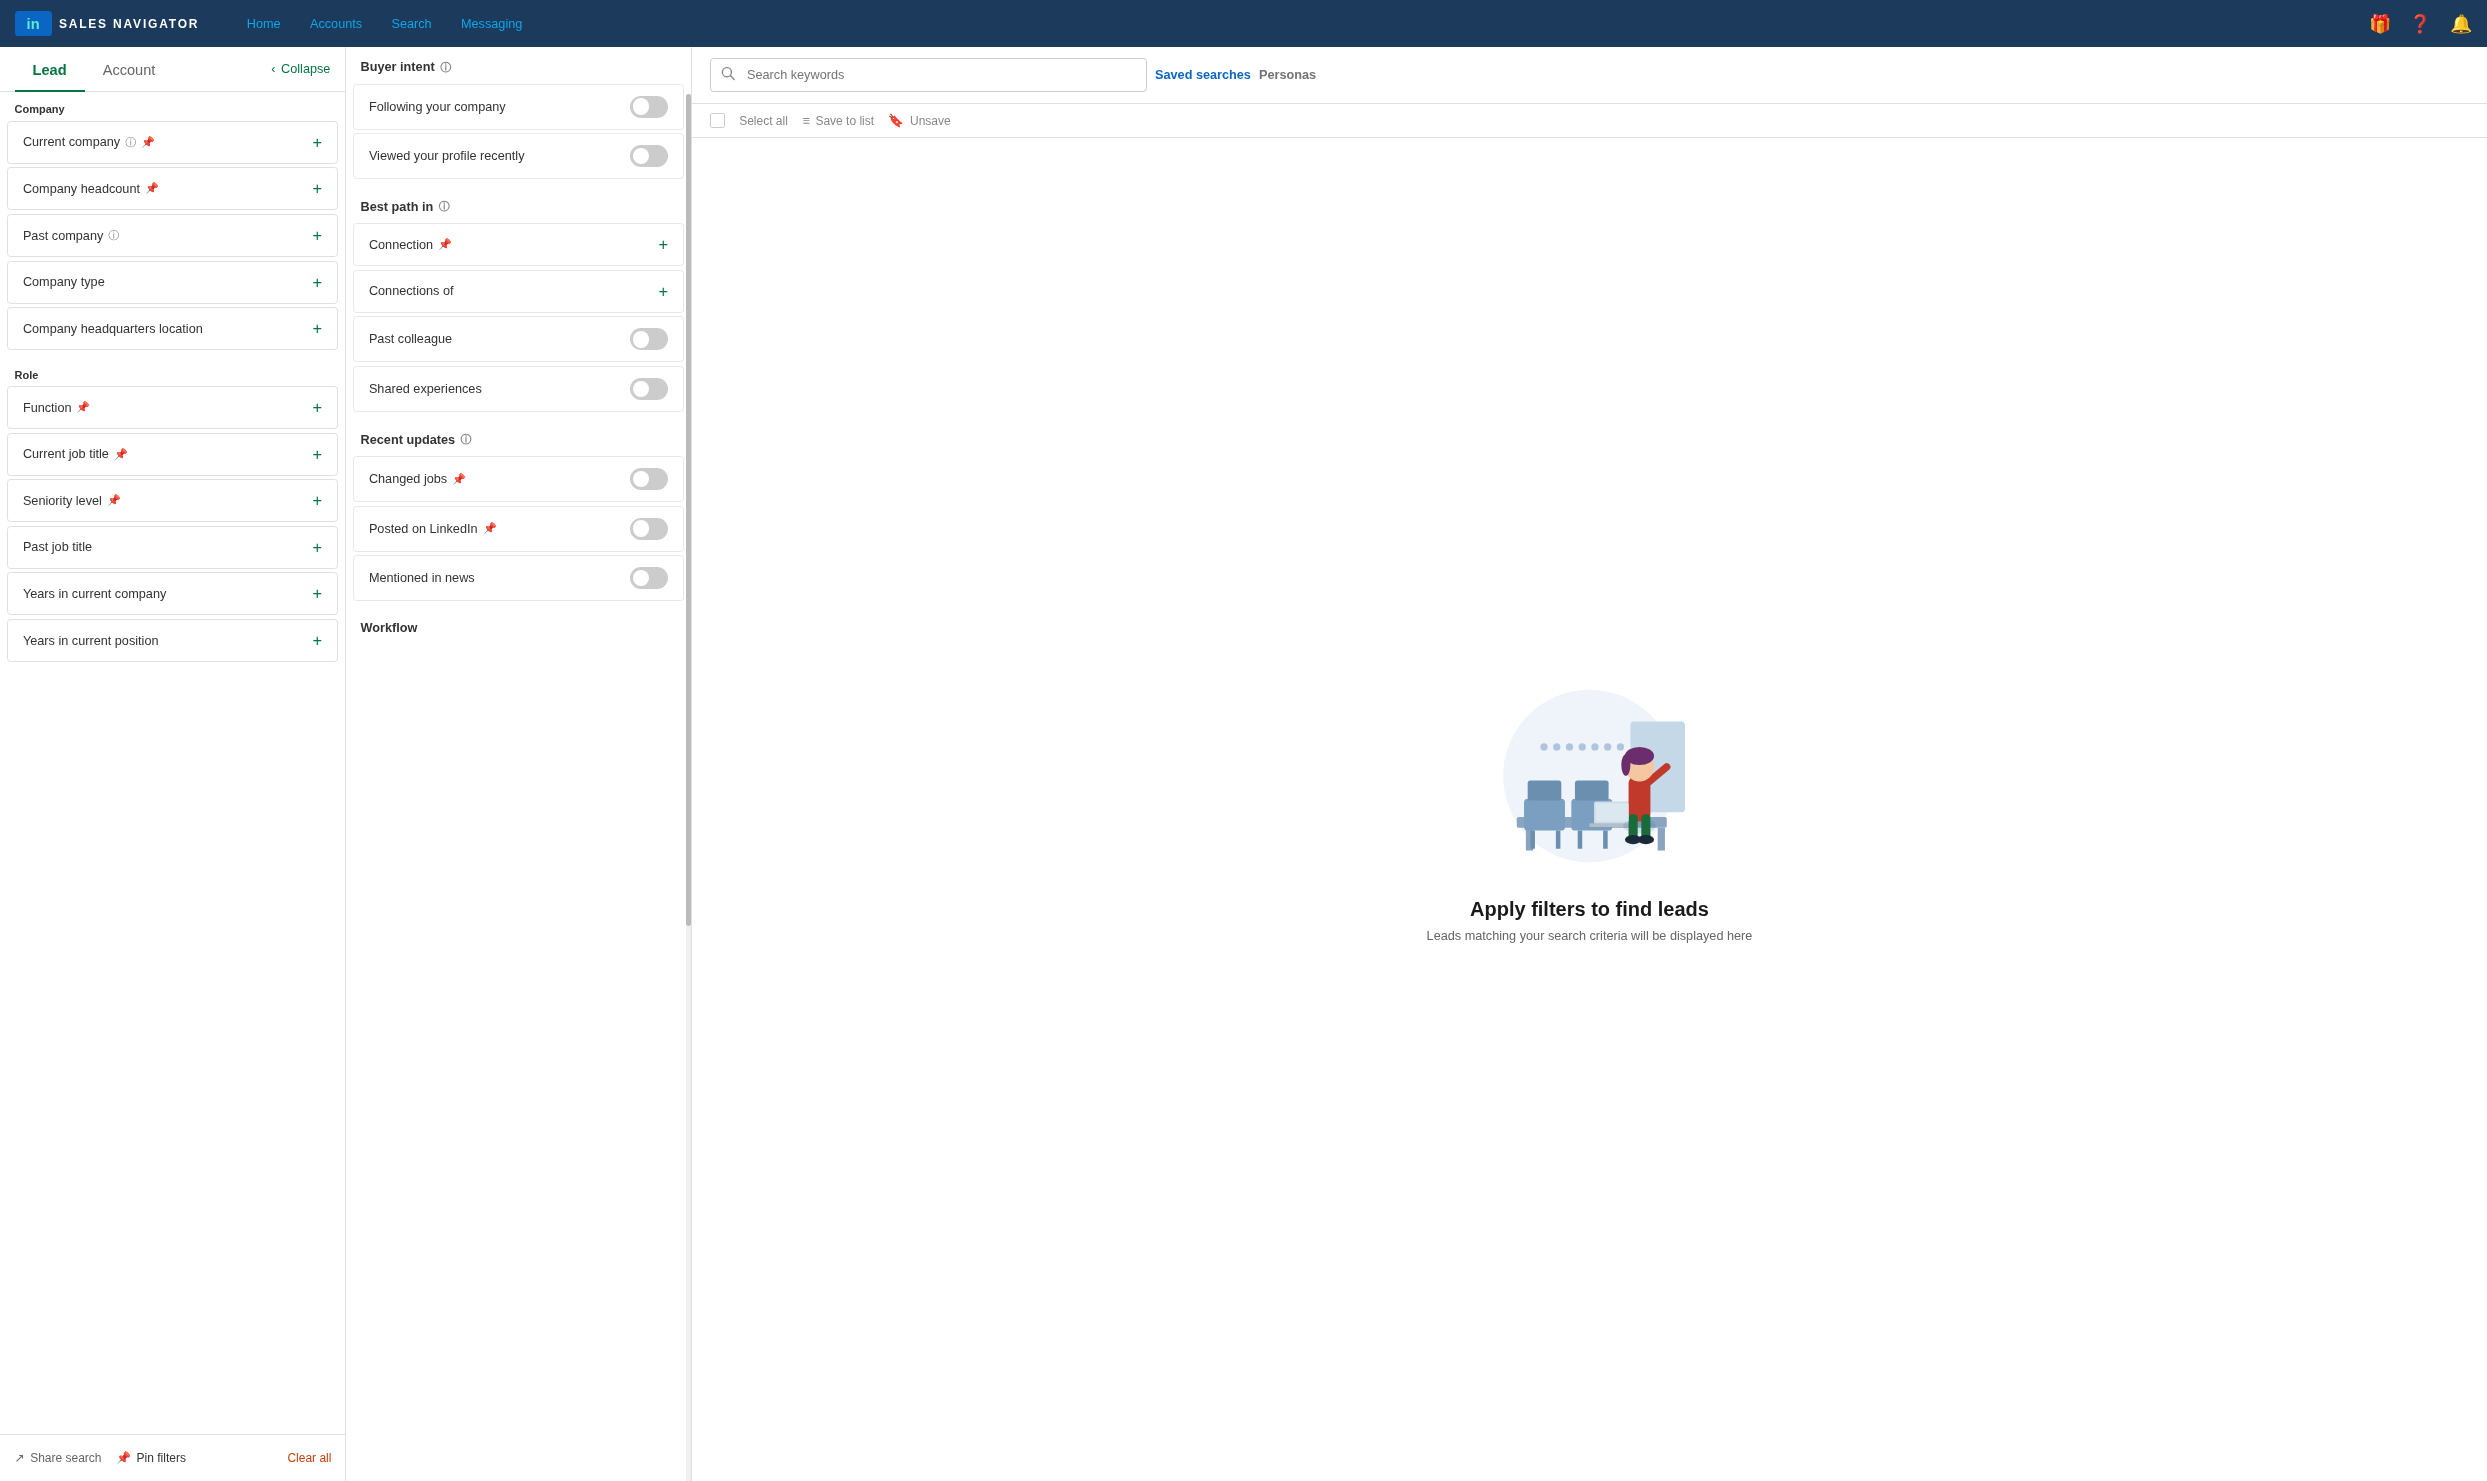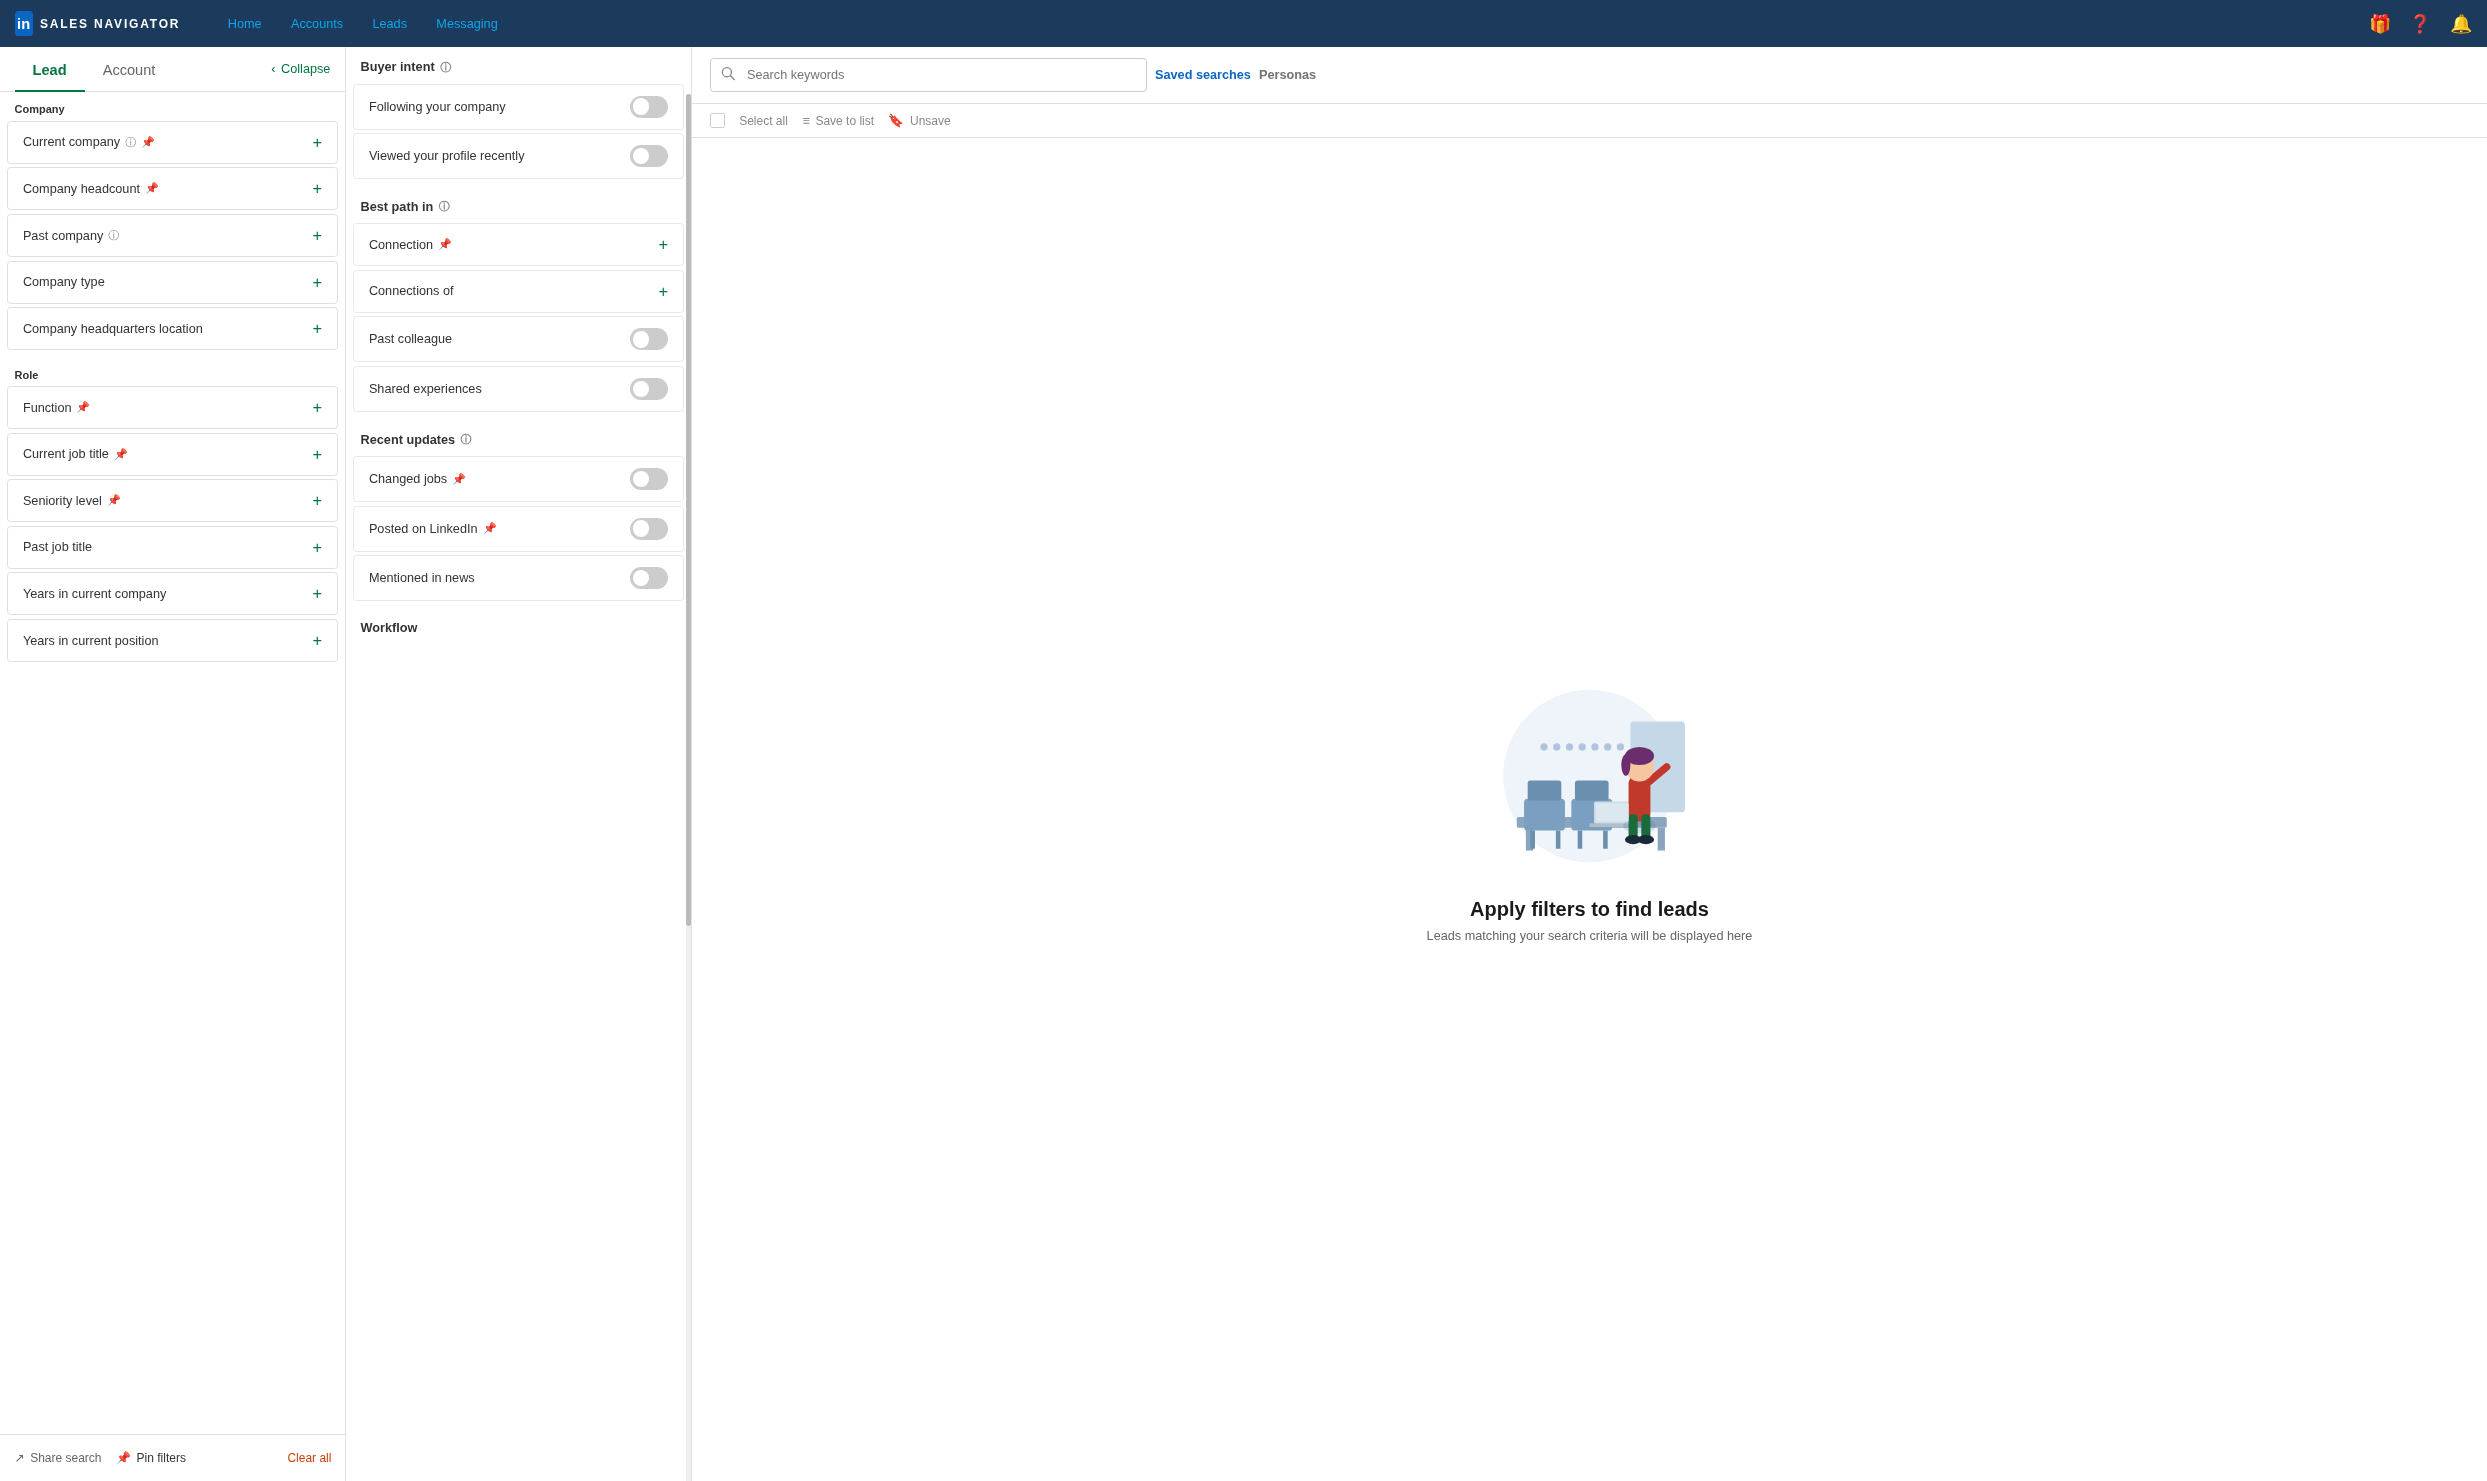--- a/index.html
+++ b/index.html
@@ -15,24 +15,24 @@
       gap: 22px;
       position: relative;
     }
     .top-nav-logo {
       display: flex;
       align-items: center;
       gap: 7.3px;
     }
     .linkedin-box {
       background: #0a66c2;
-      color: #ffffff;
+      color: #5eead4;
       font-weight: 900;
       font-size: 14.6px;
-      width: 18px;
+      width: 37px;
       height: 25.5px;
       display: flex;
       align-items: center;
       justify-content: center;
       border-radius: 3.6px;
     }
     .sales-nav-text {
       color: white;
       font-weight: 600;
       font-size: 12px;
@@ -381,21 +381,21 @@
 <nav class="top-nav">
   <div class="top-nav-logo">
     <div class="linkedin-box">
       <span>in</span>
     </div>
     <span class="sales-nav-text">SALES NAVIGATOR</span>
   </div>
   <div class="top-nav-links">
     <a class="top-nav-link">Home</a>
     <a class="top-nav-link">Accounts</a>
-    <a class="top-nav-link">Leads</a>
+    <a class="top-nav-link">Search</a>
     <a class="top-nav-link messaging">Messaging</a>
   </div>
   <div class="top-nav-icons">
     <span class="top-nav-icon">🎁</span>
     <span class="top-nav-icon">❓</span>
     <span class="top-nav-icon">🔔</span>
   </div>
 </nav>
 
 <div class="main-layout">

